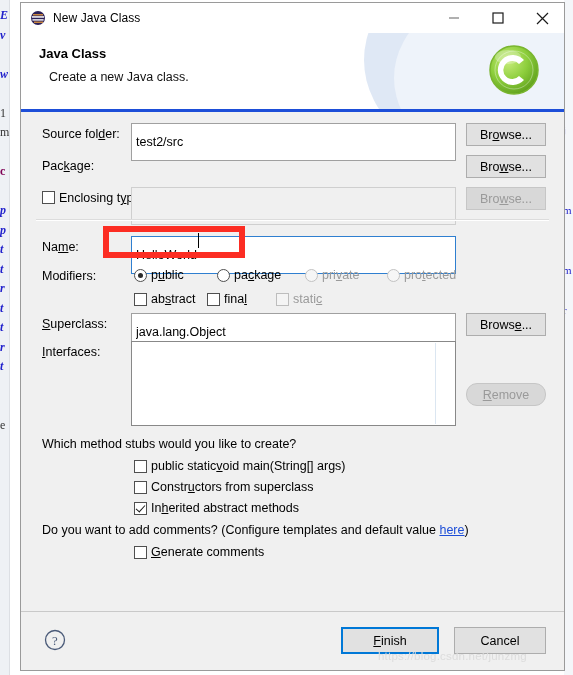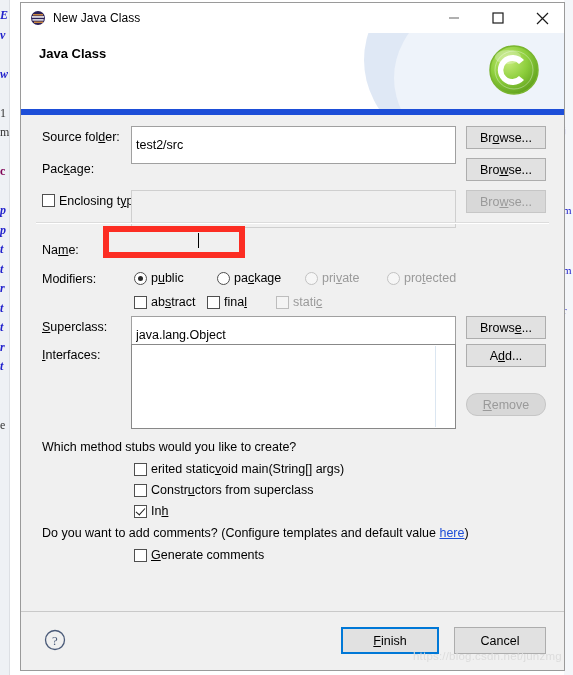--- a/index.html
+++ b/index.html
@@ -107,21 +107,21 @@
     width: 44px; height: 30px;
     display: flex; align-items: center; justify-content: center;
   }
   .win-btn svg { display: block; }
 
   
   .header {
     flex: 0 0 auto;
     height: 76px;
     background: #ffffff;
-    border-bottom: 6px solid #1d4ed8;
+    border-bottom: 3px solid #1d4ed8;
     position: relative;
     overflow: hidden;
   }
   .header .swoosh {
     position: absolute;
     right: -60px;
     top: -78px;
     width: 260px;
     height: 210px;
     border-radius: 50%;
@@ -370,21 +370,20 @@
   #watermark {
     position: absolute;
     left: 378px;
     top: 650px;
     font-size: 11.5px;
     color: #dcdcdc;
     letter-spacing: .2px;
     white-space: nowrap;
     z-index: 50;
     pointer-events: none;
-    margin-left: 35px;
   }
 </style>
 </head>
 <body>
 
 <div id="bg">
   <div class="gutter"></div>
   <div class="codecol">E
 v
 
@@ -449,20 +448,21 @@
             <path d="M1 1l11 11M12 1L1 12" stroke="#1b1b1b" stroke-width="1.2"></path>
           </svg>
       </span>
     </span>
   </div>
 
   <div class="header">
     <div class="swoosh"></div>
     <div class="swoosh2"></div>
     <div class="header-title">Java Class</div>
+    <div class="header-sub">Create a new Java class.</div>
     <span class="header-icon">
       <svg width="56" height="56" viewBox="0 0 56 56">
         <defs>
           <radialGradient id="gc" cx="38%" cy="32%" r="72%">
             <stop offset="0%" stop-color="#c7ec7a"></stop>
             <stop offset="55%" stop-color="#8dce3c"></stop>
             <stop offset="100%" stop-color="#5fa01c"></stop>
           </radialGradient>
         </defs>
         <circle cx="28" cy="28" r="24" fill="url(#gc)" stroke="#79b52e" stroke-width="1.5"></circle>
@@ -482,20 +482,21 @@
     <div class="lbl" style="top:47px"><span>Pac</span><u>k</u><span>age:</span></div>
     <button class="btn" style="left:445px; top:43px;"><span>Bro</span><u>w</u><span>se...</span></button>
 
     <div class="lbl" style="top:79px"><span class="cb"></span><span>Enclosing t</span><u>y</u><span>pe:</span></div>
     <input class="txt" style="left: 110px; top: 75px; width: 325px;" disabled="" value="">
     <button class="btn dis" style="left:445px; top:75px;"><span>Bro</span><u>w</u><span>se...</span></button>
 
     <div class="sep" style="top:107px"></div>
 
     <div class="lbl" style="top:128px"><span>Na</span><u>m</u><span>e:</span></div>
+    <input class="txt focus" style="left: 110px; top: 124px; width: 325px;" value="HelloWorld">
 
     <div class="lbl" style="top:157px">Modifiers:</div>
     <div class="optline" style="left:113px; top:156px">
         <span class="rb on"></span>
         <span>p</span>
         <u>u</u>
         <span>blic</span>
       </div>
     <div class="optline" style="left:196px; top:156px">
         <span class="rb"></span>
@@ -536,40 +537,40 @@
       </div>
 
     <div class="lbl" style="top:205px"><span></span><u>S</u><span>uperclass:</span></div>
     <input class="txt" style="left: 110px; top: 201px; width: 325px;" value="java.lang.Object">
     <button class="btn" style="left:445px; top:201px;"><span>Brows</span><u>e</u><span>...</span></button>
 
     <div class="lbl" style="top:233px"><span></span><u>I</u><span>nterfaces:</span></div>
     <div class="listbox" style="left:110px; top:229px; width:325px; height:85px;">
       <div class="vdiv"></div>
     </div>
-    <button class="btn" style="left:445px; top:229px;"><span>A</span><u>d</u><span>d...</span></button>
-    <button class="btn dis" style="left:445px; top:278px;border-radius:11px;"><span></span><u>R</u><span>emove</span></button>
+    <button class="btn dis" style="left:445px; top:271px;border-radius:11px;"><span></span><u>R</u><span>emove</span></button>
 
     <div class="qtext" style="top:325px">Which method stubs would you like to create?</div>
     <div class="optline" style="left:113px; top:347px">
         <span class="cb"></span>
-        <span>erited static </span>
+        <span>public static </span>
         <u>v</u>
         <span>oid main(String[] args)</span>
       </div>
     <div class="optline" style="left:113px; top:368px">
         <span class="cb"></span>
         <span>Constr</span>
         <u>u</u>
         <span>ctors from superclass</span>
       </div>
     <div class="optline" style="left:113px; top:389px">
         <span class="cb on"></span>
         <span>In</span>
         <u>h</u>
+        <span>erited abstract methods</span>
       </div>
 
     <div class="qtext" style="top:411px"><span>Do you want to add comments? (Configure templates and default value </span><span class="link">here</span><span>)</span></div>
     <div class="optline" style="left:113px; top:433px">
         <span class="cb"></span>
         <span></span>
         <u>G</u>
         <span>enerate comments</span>
       </div>
   </div>

